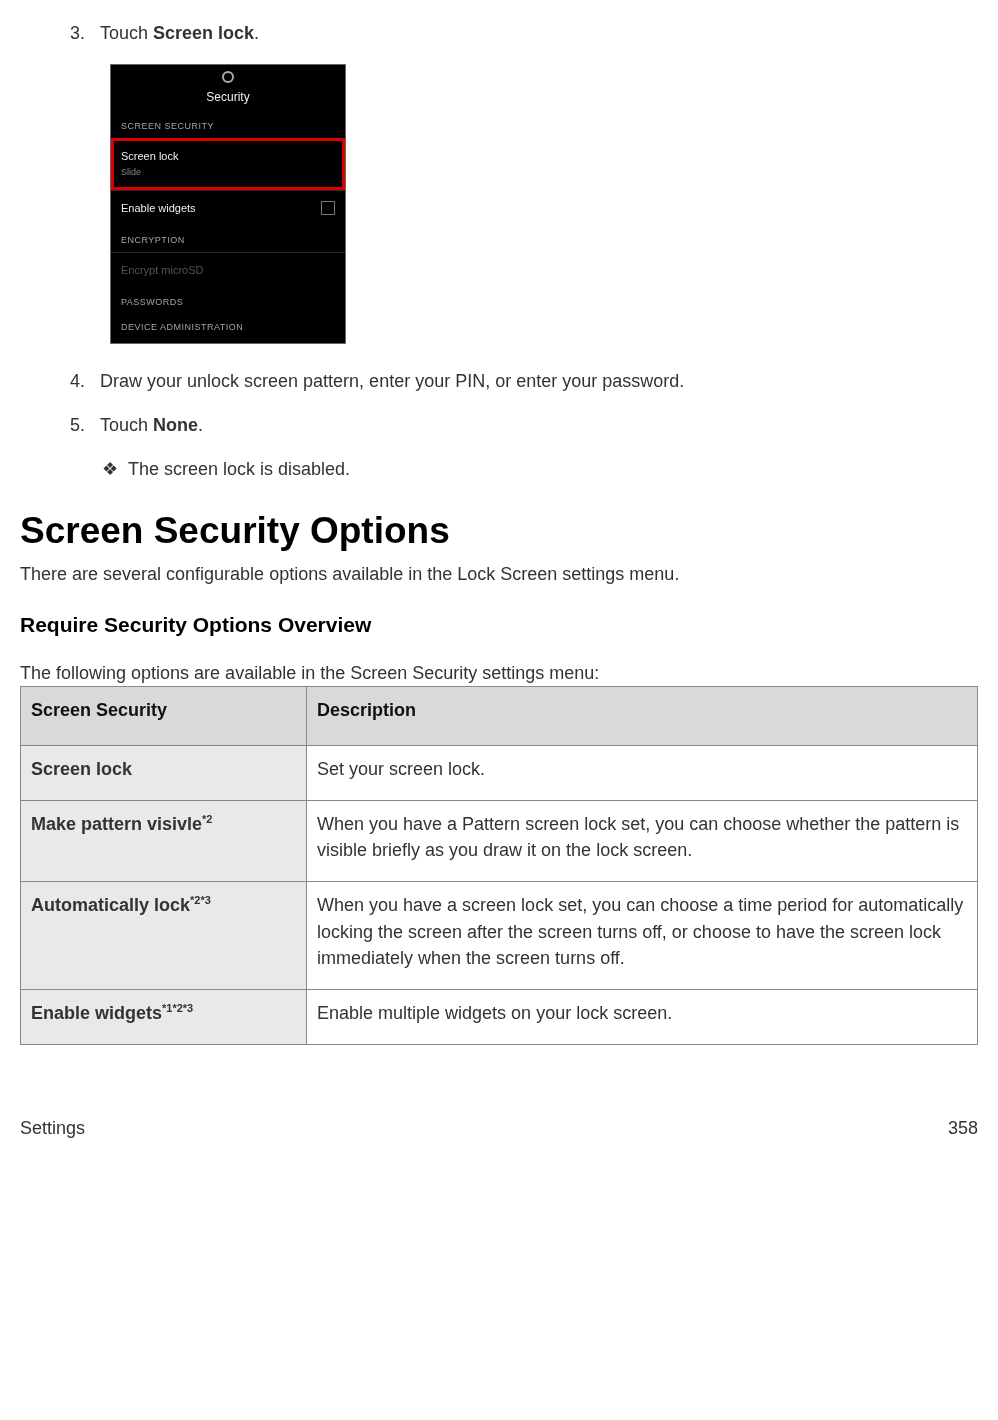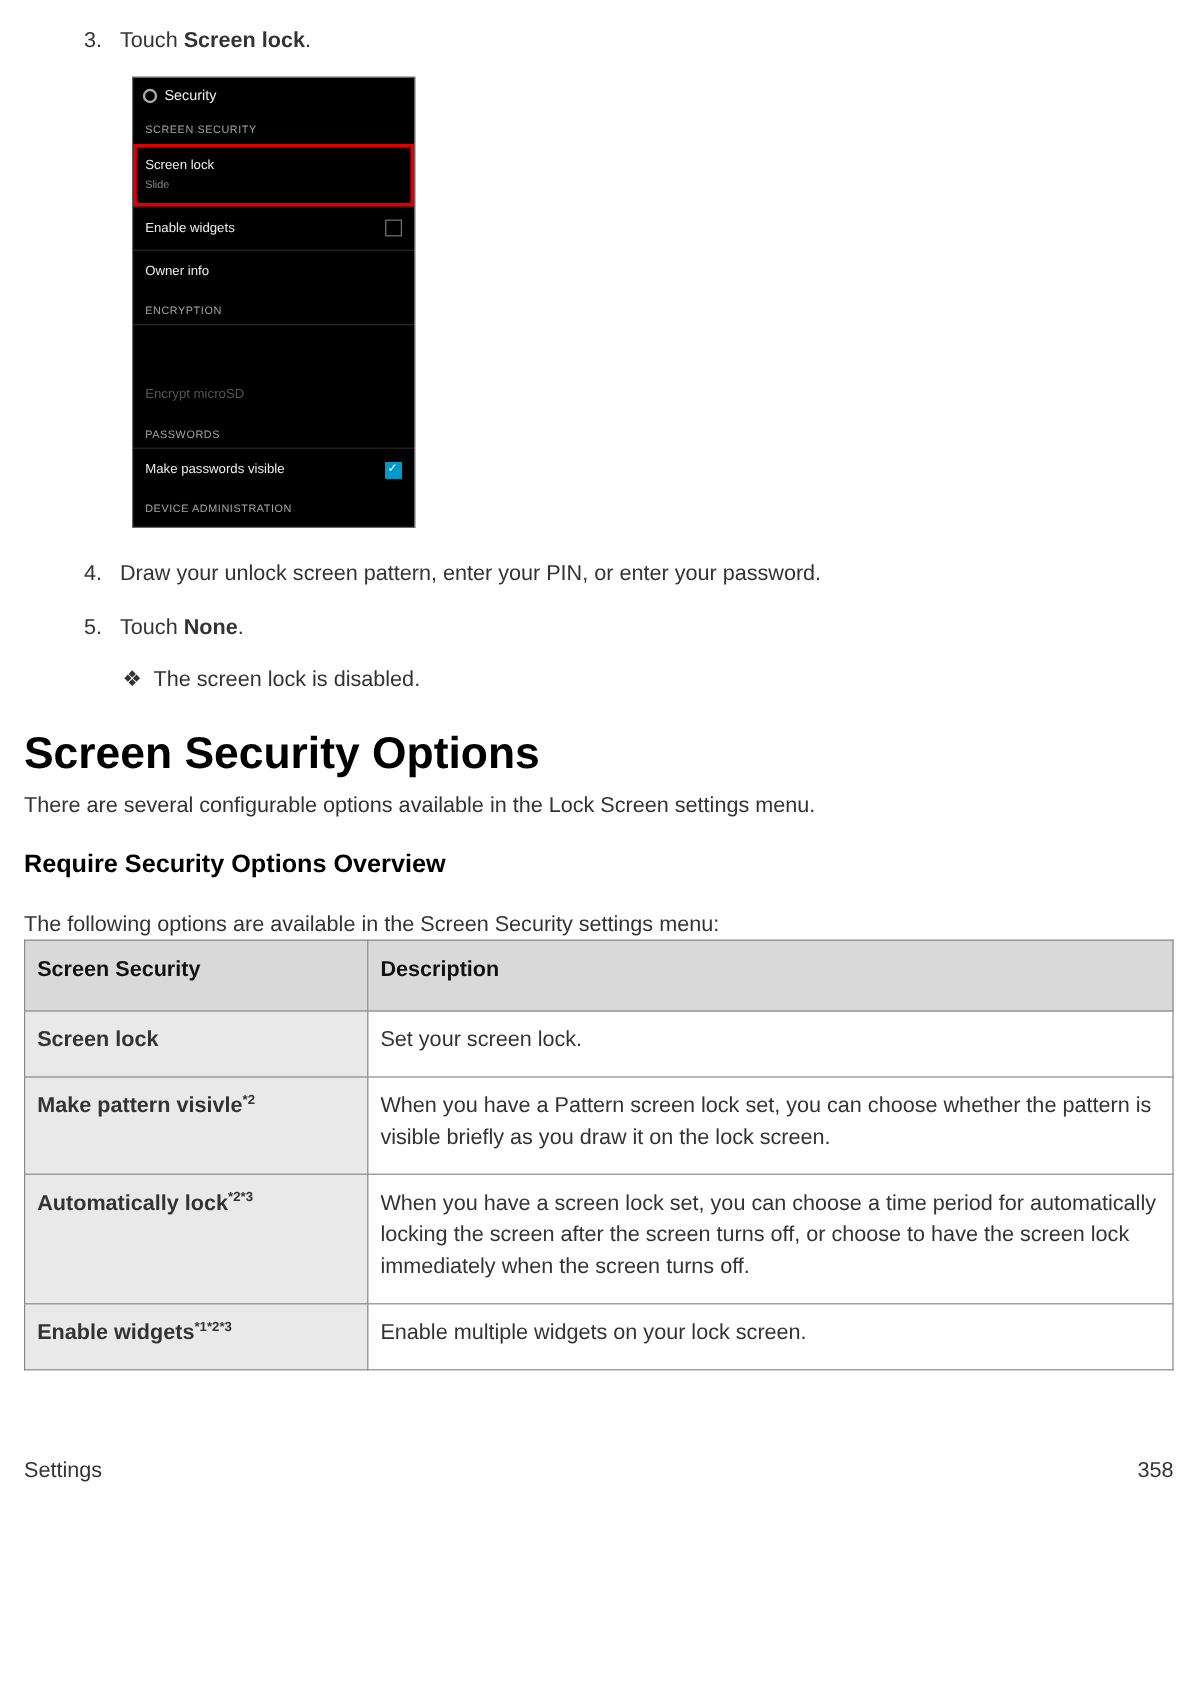--- a/index.html
+++ b/index.html
@@ -41,20 +41,21 @@
     font-size: 11px;
     padding-bottom: 4px;
   }
   .phone-titlebar {
     display: flex;
     align-items: center;
     gap: 6px;
     padding: 6px 8px;
     color: #eee;
     font-size: 12px;
+    flex-direction: column;
   }
   .phone-section {
     font-size: 9px;
     color: #9aa;
     padding: 8px 10px 4px;
     letter-spacing: 0.5px;
   }
   .phone-row {
     padding: 10px 10px;
     border-top: 1px solid #2a2a2a;
@@ -70,21 +71,21 @@
   }
   .checkbox {
     width: 12px; height: 12px; border:1px solid #777; display:inline-block;
   }
   .checkbox.checked {
     background:#0099cc; border-color:#0099cc; position:relative;
   }
   .checkbox.checked::after{
     content:"✓"; color:#fff; font-size:10px; position:absolute; top:-2px; left:1px;
   }
-  .dim { color:#555;margin-top:41px; }
+  .dim { color:#555; }
 
   h2.section {
     font-family: Verdana, Arial, sans-serif;
     font-size: 37px;
     font-weight: bold;
     margin: 18px 0 4px;
     color: #000;
   }
   .section-intro {
     margin-bottom: 22px;
@@ -150,32 +151,25 @@
   <div class="phone-row phone-highlight">
     <div class="phone-row-col">
       <span>Screen lock</span>
       <span class="phone-sub">Slide</span>
     </div>
   </div>
   <div class="phone-row">
     <span>Enable widgets</span>
     <span class="checkbox"></span>
   </div>
-  <div class="phone-row">
-    <span>Owner info</span>
-  </div>
   <div class="phone-section">ENCRYPTION</div>
   <div class="phone-row">
     <span class="dim">Encrypt microSD</span>
   </div>
   <div class="phone-section">PASSWORDS</div>
-  <div class="phone-row">
-    <span>Make passwords visible</span>
-    <span class="checkbox checked"></span>
-  </div>
   <div class="phone-section">DEVICE ADMINISTRATION</div>
 </div>
 
 <div class="ol-item">
   <span class="ol-num">4.</span>
   <span>Draw your unlock screen pattern, enter your PIN, or enter your password.</span>
 </div>
 
 <div class="ol-item">
   <span class="ol-num">5.</span>

